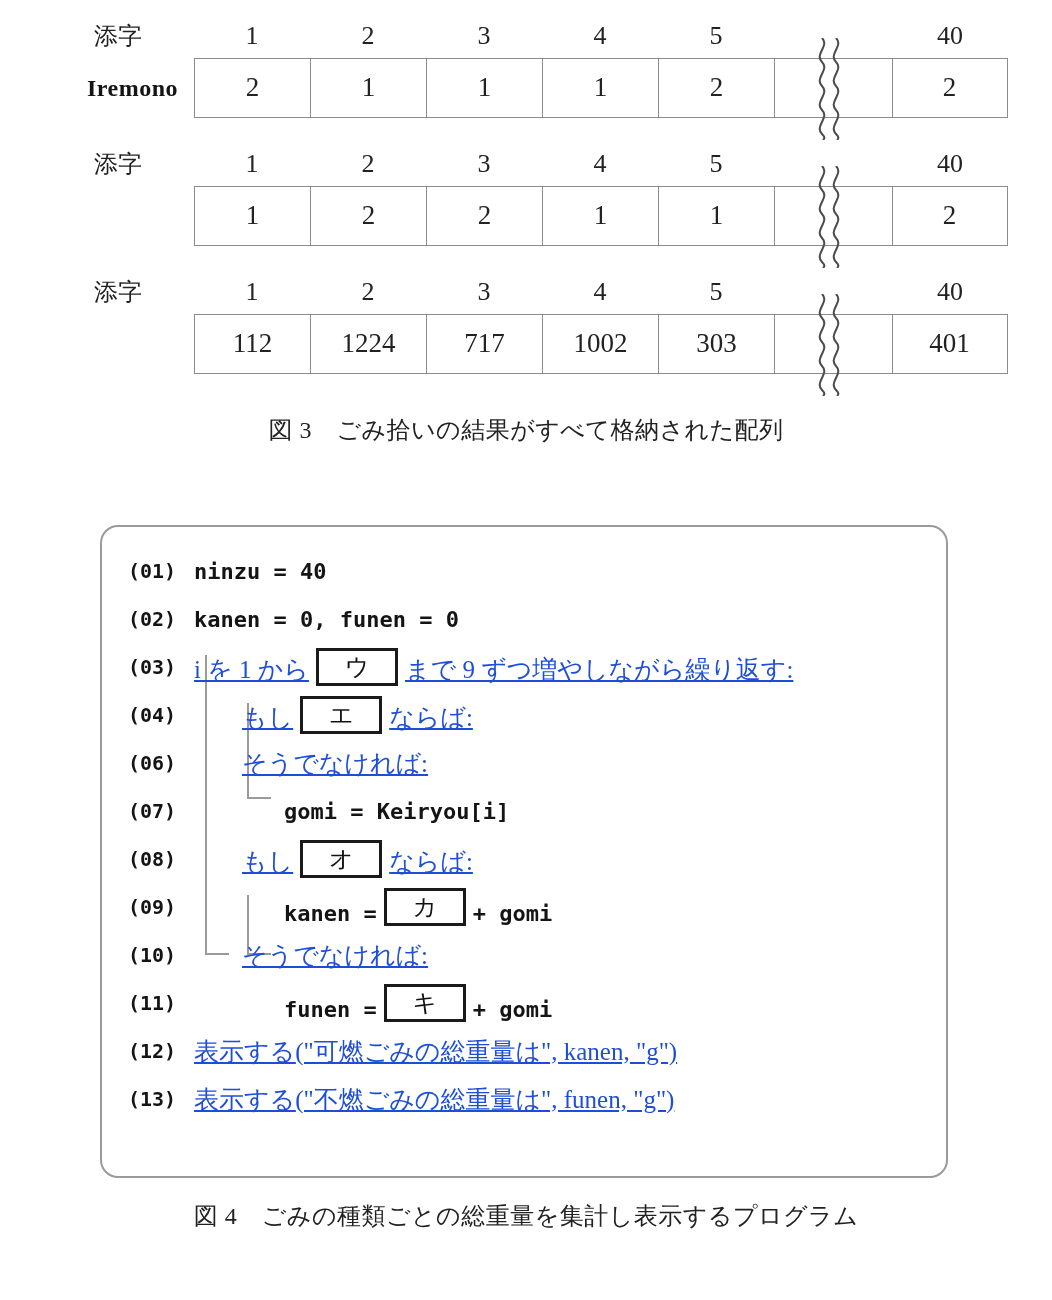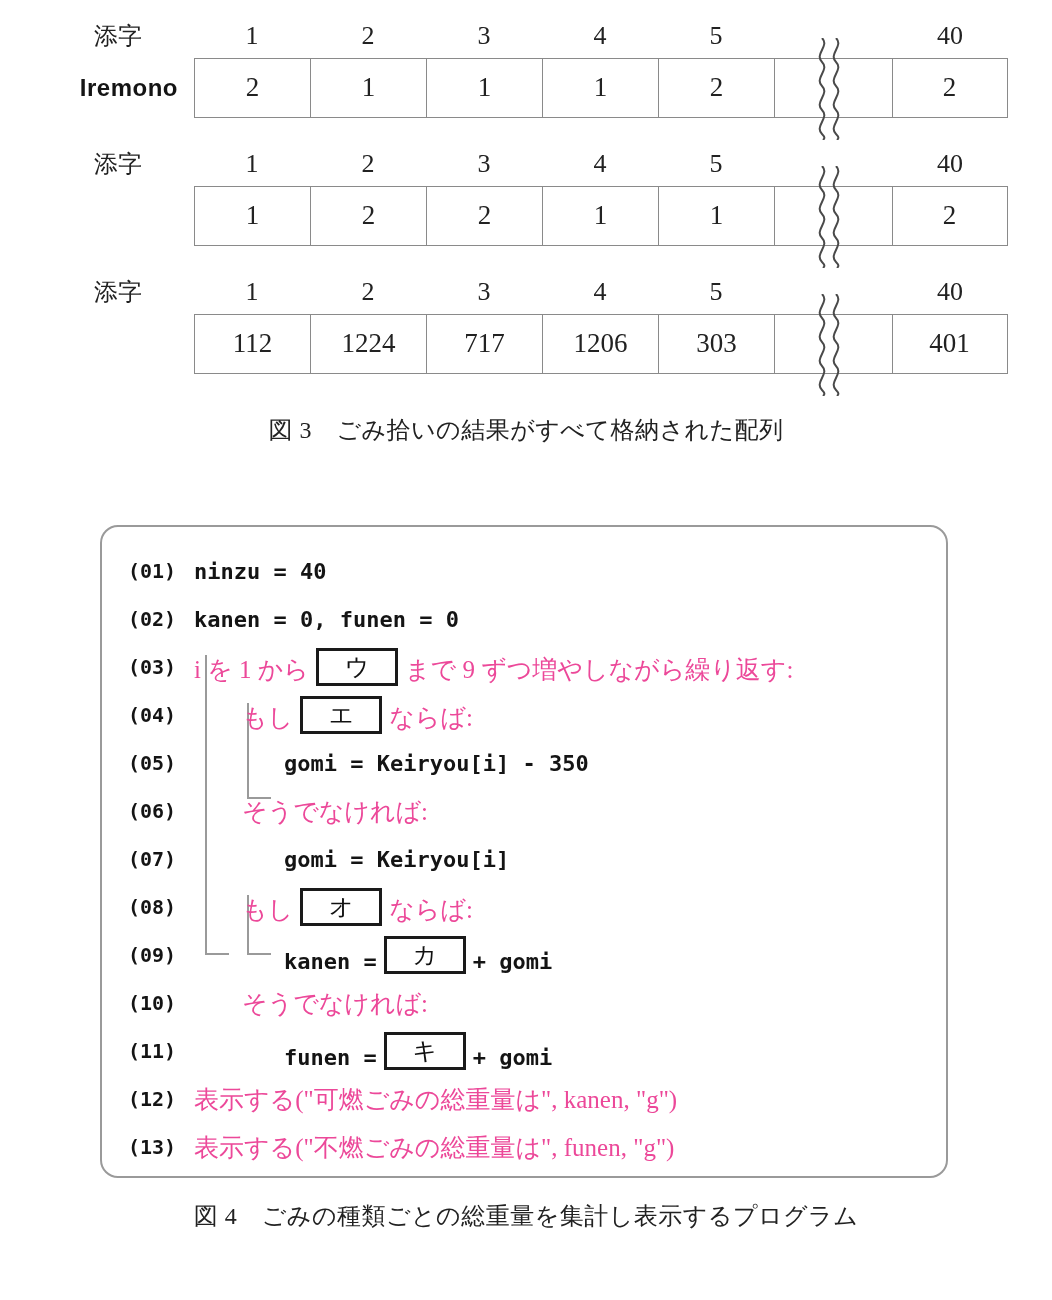--- a/index.html
+++ b/index.html
@@ -69,21 +69,21 @@
   .arr-label {
     position: absolute;
     left: 0;
     top: 42px;
     width: 186px;
     height: 60px;
     line-height: 60px;
     text-align: right;
     padding-right: 8px;
     box-sizing: border-box;
-    font-family: Liberation Sans, sans-serif;
+    font-family: Liberation Serif, serif;
     font-weight: bold;
     font-size: 24px;
     letter-spacing: 0.5px;
     color: #141414;
   }
   .soeji {
     position: absolute;
     left: 0;
     top: 0;
     width: 186px;
@@ -164,21 +164,22 @@
   .mono {
     font-family: "DejaVu Sans Mono", "Liberation Mono", monospace;
     font-weight: bold;
     font-size: 22px;
     letter-spacing: 0px;
     color: #141414;
   }
   .jp {
     font-family: "Liberation Serif", "DejaVu Serif", serif;
     font-size: 25px;
-    color: #ec4899;
+    color: #1d4ed8;
+    text-decoration: underline;
   }
   .indent { display: inline-block; flex: 0 0 auto; }
   .ind1 { width: 48px; }
   .ind2 { width: 42px; }
   .blank-box {
     display: inline-flex;
     align-items: center;
     justify-content: center;
     border: 3px solid #1a1a1a;
     background: #fff;
@@ -274,21 +275,21 @@
       <div class="idx-cell" style="width:116px">3</div>
       <div class="idx-cell" style="width:116px">4</div>
       <div class="idx-cell" style="width:116px">5</div>
       <div class="idx-cell" style="width:118px"></div>
       <div class="idx-cell" style="width:116px">40</div>
     </div>
     <div class="cells-row">
       <div class="cell" style="width:116px">112</div>
       <div class="cell" style="width:116px">1224</div>
       <div class="cell" style="width:116px">717</div>
-      <div class="cell" style="width:116px">1206</div>
+      <div class="cell" style="width:116px">1002</div>
       <div class="cell" style="width:116px">303</div>
       <div class="cell" style="width:118px"></div>
       <div class="cell" style="width:113px">401</div>
     </div>
     <div class="wave" style="left:810px;">
       <svg width="40" height="102" viewBox="0 0 40 102">
         <path d="M12 0 C20 8, 4 16, 12 24 C20 32, 4 40, 12 48 C20 56, 4 64, 12 72 C20 80, 4 88, 12 96 C16 100, 14 101, 13 102" fill="none" stroke="#4a4a4a" stroke-width="2"></path>
         <path d="M26 0 C34 8, 18 16, 26 24 C34 32, 18 40, 26 48 C34 56, 18 64, 26 72 C34 80, 18 88, 26 96 C30 100, 28 101, 27 102" fill="none" stroke="#4a4a4a" stroke-width="2"></path>
       </svg>
     </div>
@@ -336,28 +337,20 @@
   <div class="code-line">
     <span class="lineno">(04)</span>
     <span class="code-body">
       <span class="indent ind1"></span>
       <span class="jp">もし</span>
       <span class="blank-box">エ</span>
       <span class="jp">ならば:</span>
     </span>
   </div>
 
-  <div class="code-line">
-    <span class="lineno">(05)</span>
-    <span class="code-body">
-      <span class="indent ind1"></span>
-      <span class="indent ind2"></span>
-      <span class="mono">gomi = Keiryou[i] - 350</span>
-    </span>
-  </div>
 
   <div class="code-line">
     <span class="lineno">(06)</span>
     <span class="code-body">
       <span class="indent ind1"></span>
       <span class="jp">そうでなければ:</span>
     </span>
   </div>
 
   <div class="code-line">

